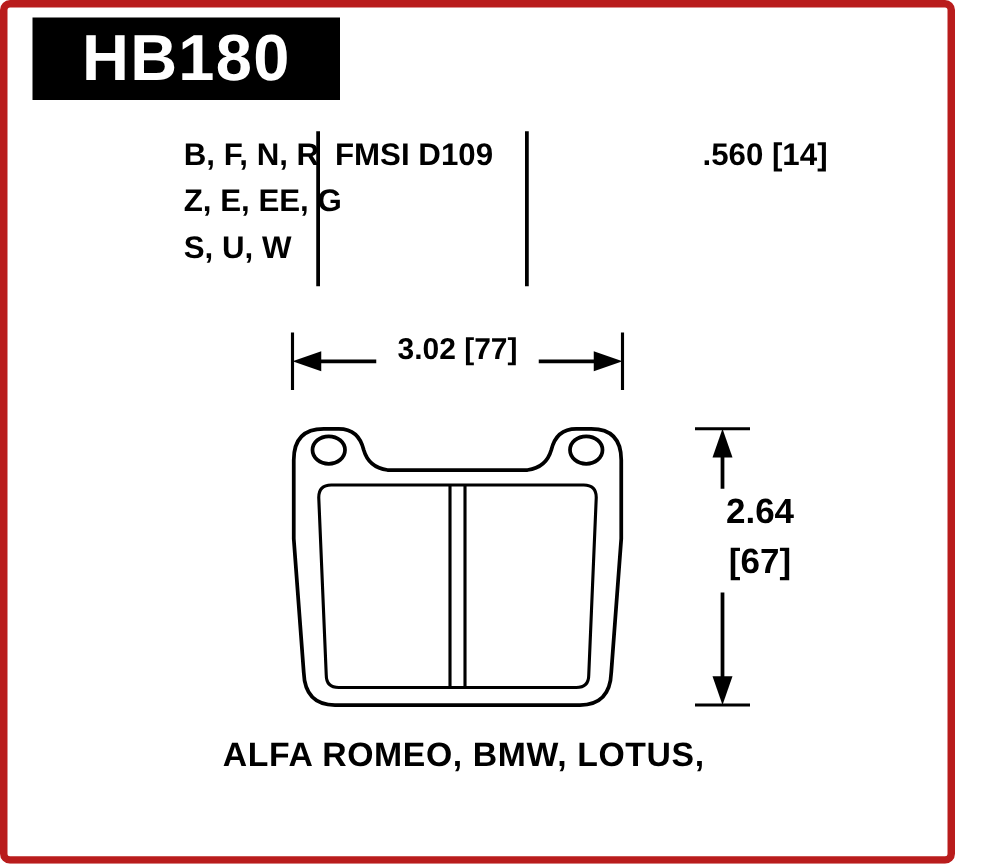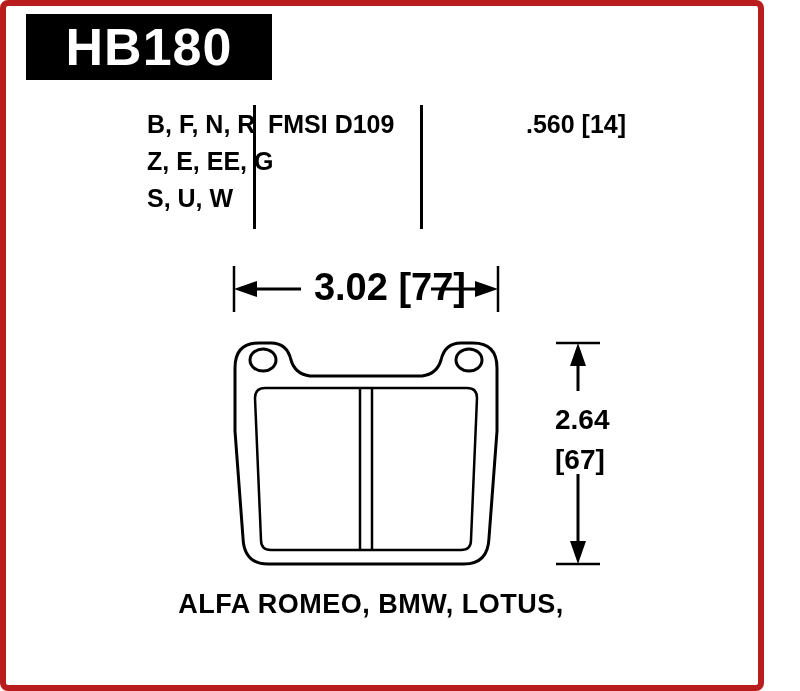--- a/index.html
+++ b/index.html
@@ -23,31 +23,31 @@
     display:flex; align-items:center; justify-content:center;
   }
   .part-text {
     color:#fff; font-size:52px; font-weight:bold; letter-spacing:1px;
     line-height:1;
   }
   .col { position:absolute; top:100px; font-size:25px; font-weight:bold; }
   .col .cell { height:37px; line-height:37px; white-space:nowrap; }
   .compounds { left:113px;margin-left:28px; }
   .fmsi { left:262px; }
-  .thickness { left:520px; width:172px; text-align:left; }
+  .thickness { left:520px; width:172px; text-align:center; }
   .vdivider { position:absolute; top:99px; width:3px; height:124px; background:#000; }
   .vd1 { left:247px; }
   .vd2 { left:414px; }
   .dim-h-label {
     position:absolute; left:260px; top:260px; width:200px;
-    text-align:right; font-size:38px; font-weight:bold; white-space:nowrap;
+    text-align:center; font-size:24px; font-weight:bold; white-space:nowrap;
   }
   .dim-v-label {
-    position:absolute; left:549px; top:383px; width:76px;
-    font-size:28px; font-weight:bold; line-height:40px;margin-top:11px;
+    position:absolute; left:564px; top:383px; width:76px;
+    text-align:center; font-size:28px; font-weight:bold; line-height:40px;
   }
   .apps {
     position:absolute; left:65px; top:579px; width:600px;
     text-align:center; font-size:27px; font-weight:bold; line-height:38px;
     letter-spacing:0.5px;
   }
   svg { position:absolute; display:block; }
   .svg-hdim { left:215px; top:258px; }
   .svg-vdim { left:548px; top:328px; }
   .svg-pad  { left:213px; top:330px; }

